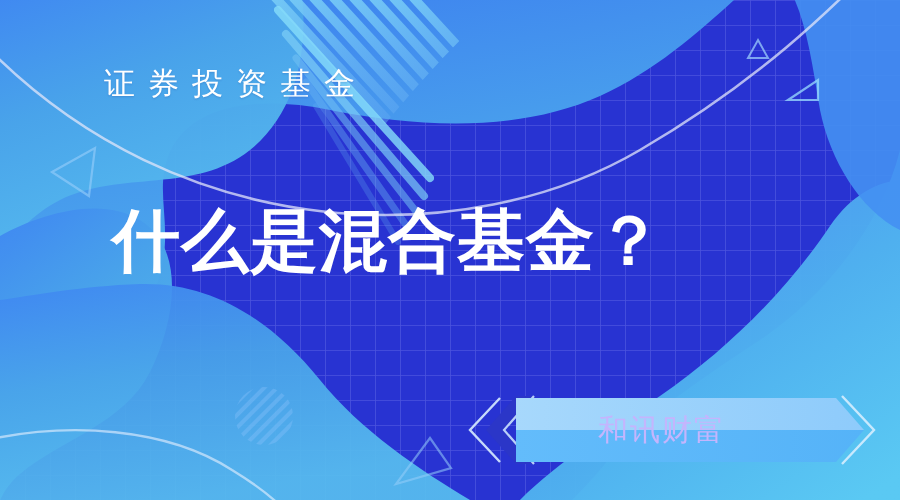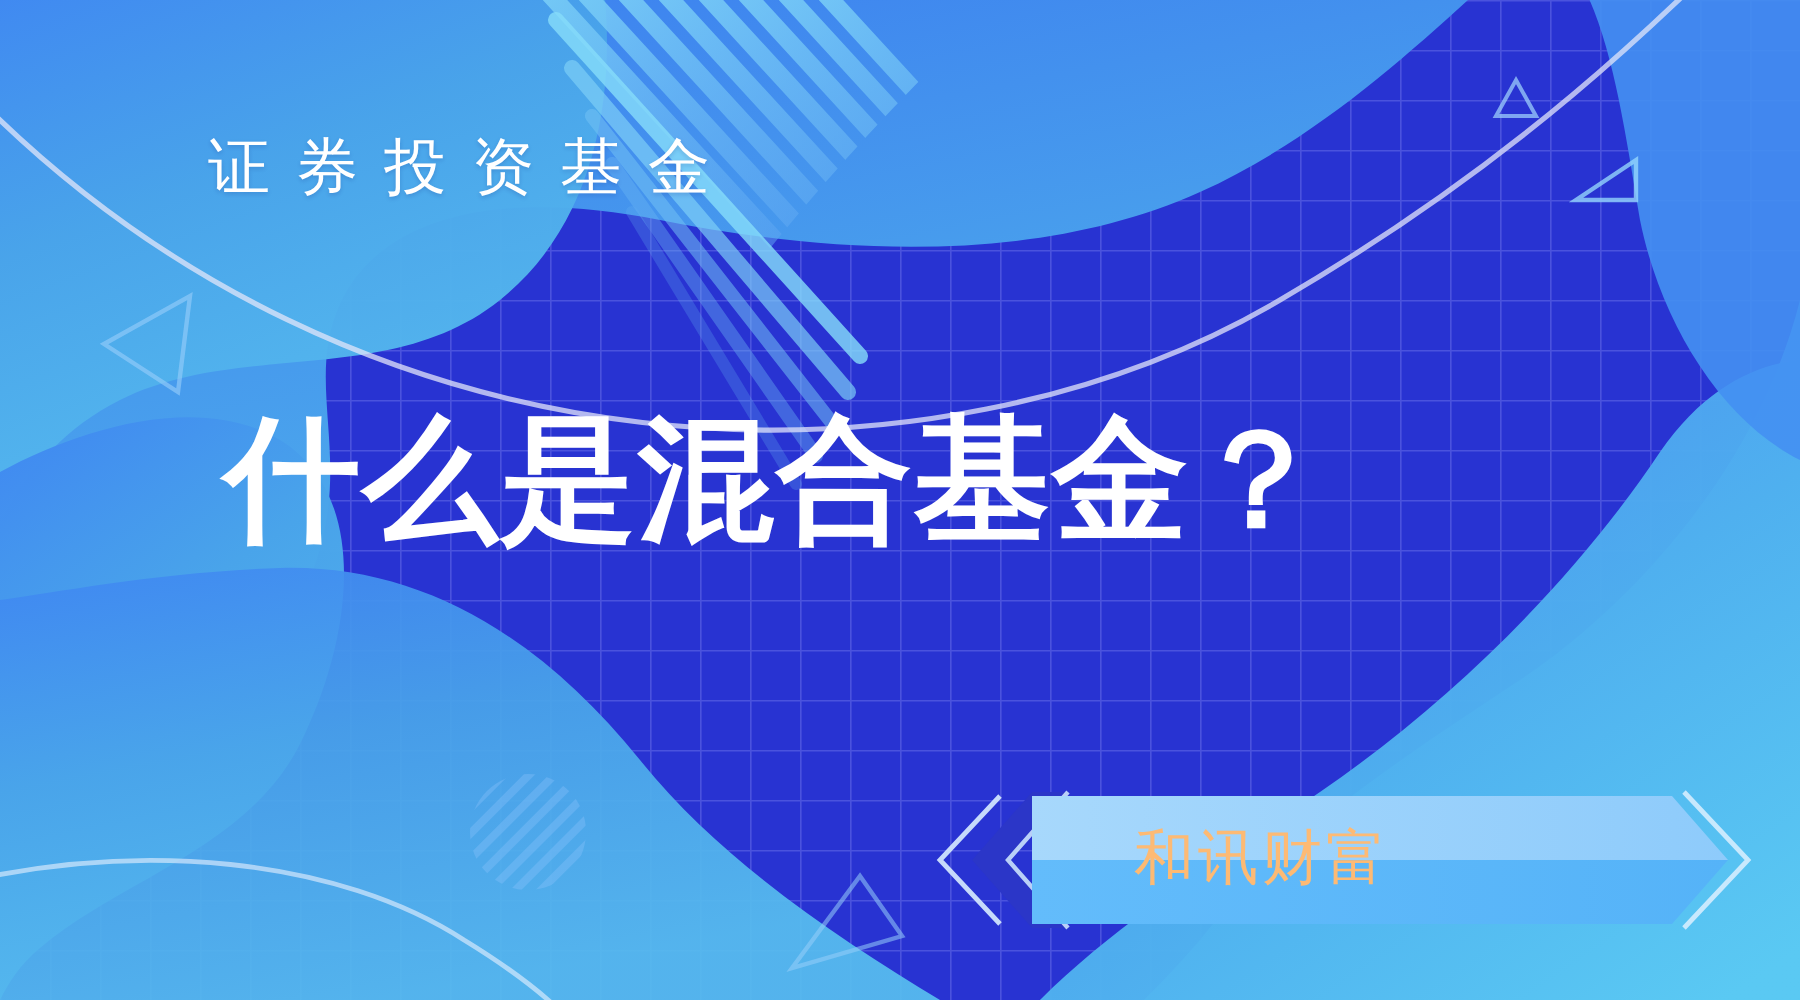--- a/index.html
+++ b/index.html
@@ -62,24 +62,24 @@
     font-weight: 700;
     letter-spacing: 1px;
     white-space: nowrap;
   }
 
   .ribbon-label {
     position: absolute;
     left: 567px;
     top: 410px;
     width: 190px;
-    text-align: left;
+    text-align: center;
     font-size: 30px;
     line-height: 40px;
-    color: #fdba74;
+    color: #c4b5fd;
     font-weight: 400;
     letter-spacing: 2px;
     white-space: nowrap;
   }
 </style>
 </head>
 <body>
 
 <div id="banner">
 

